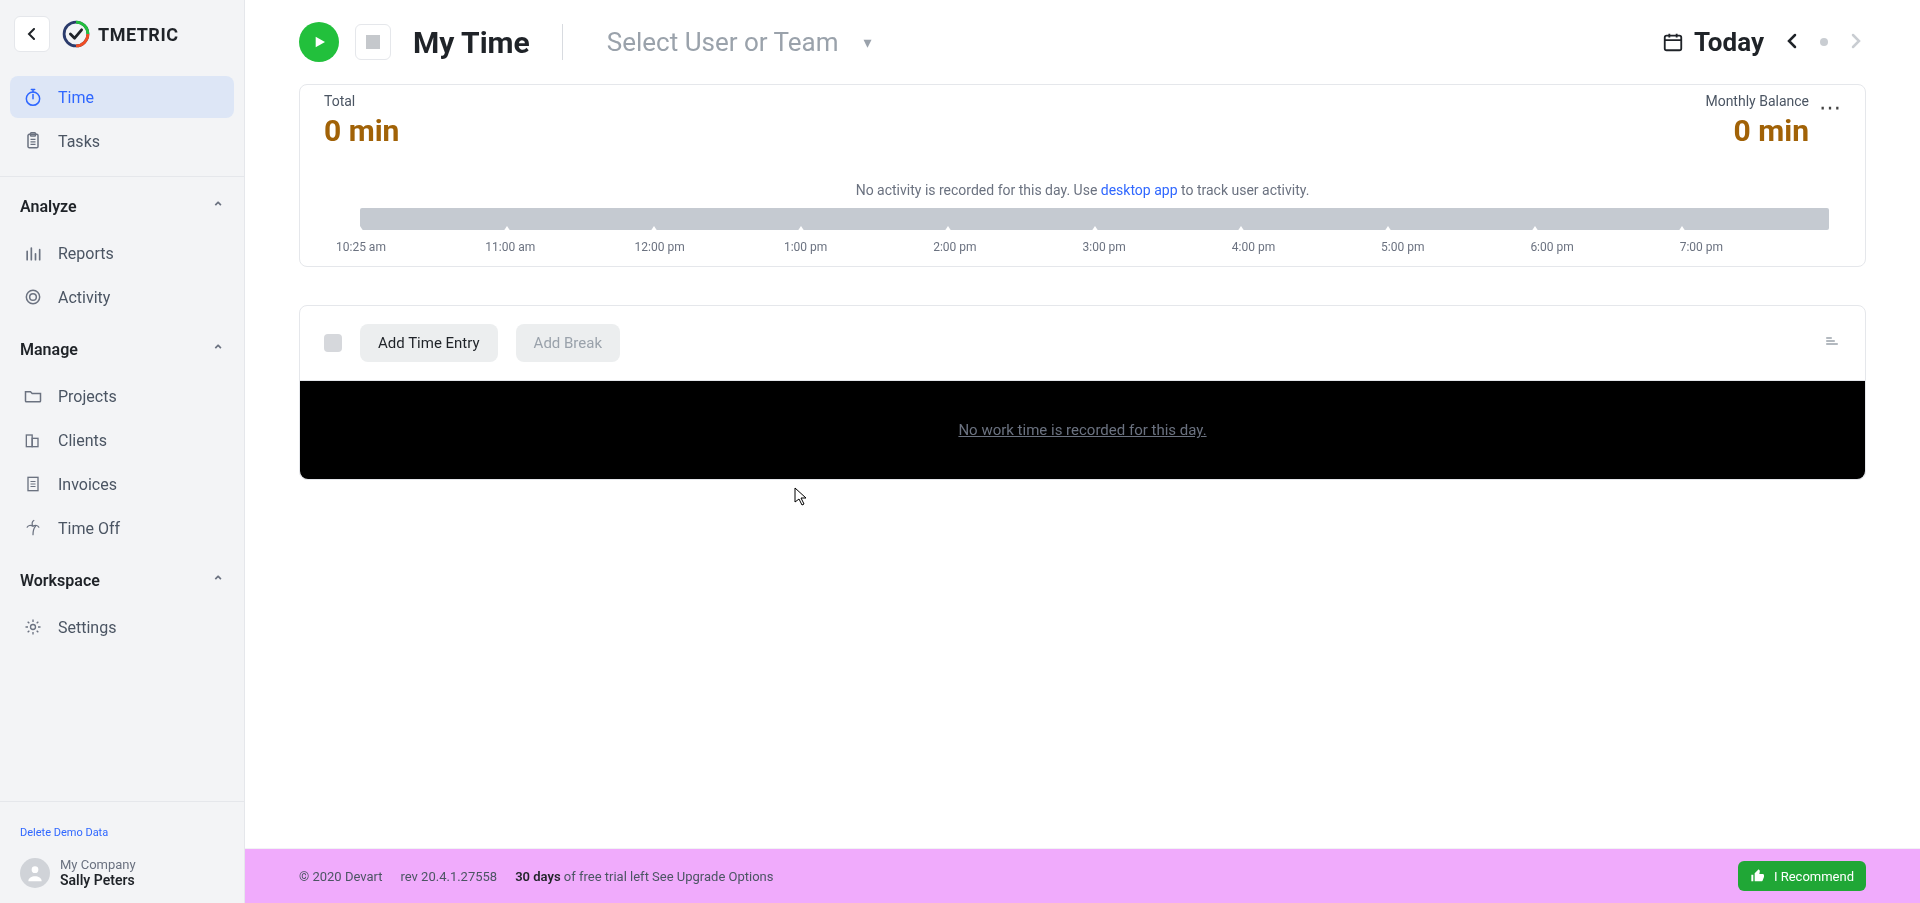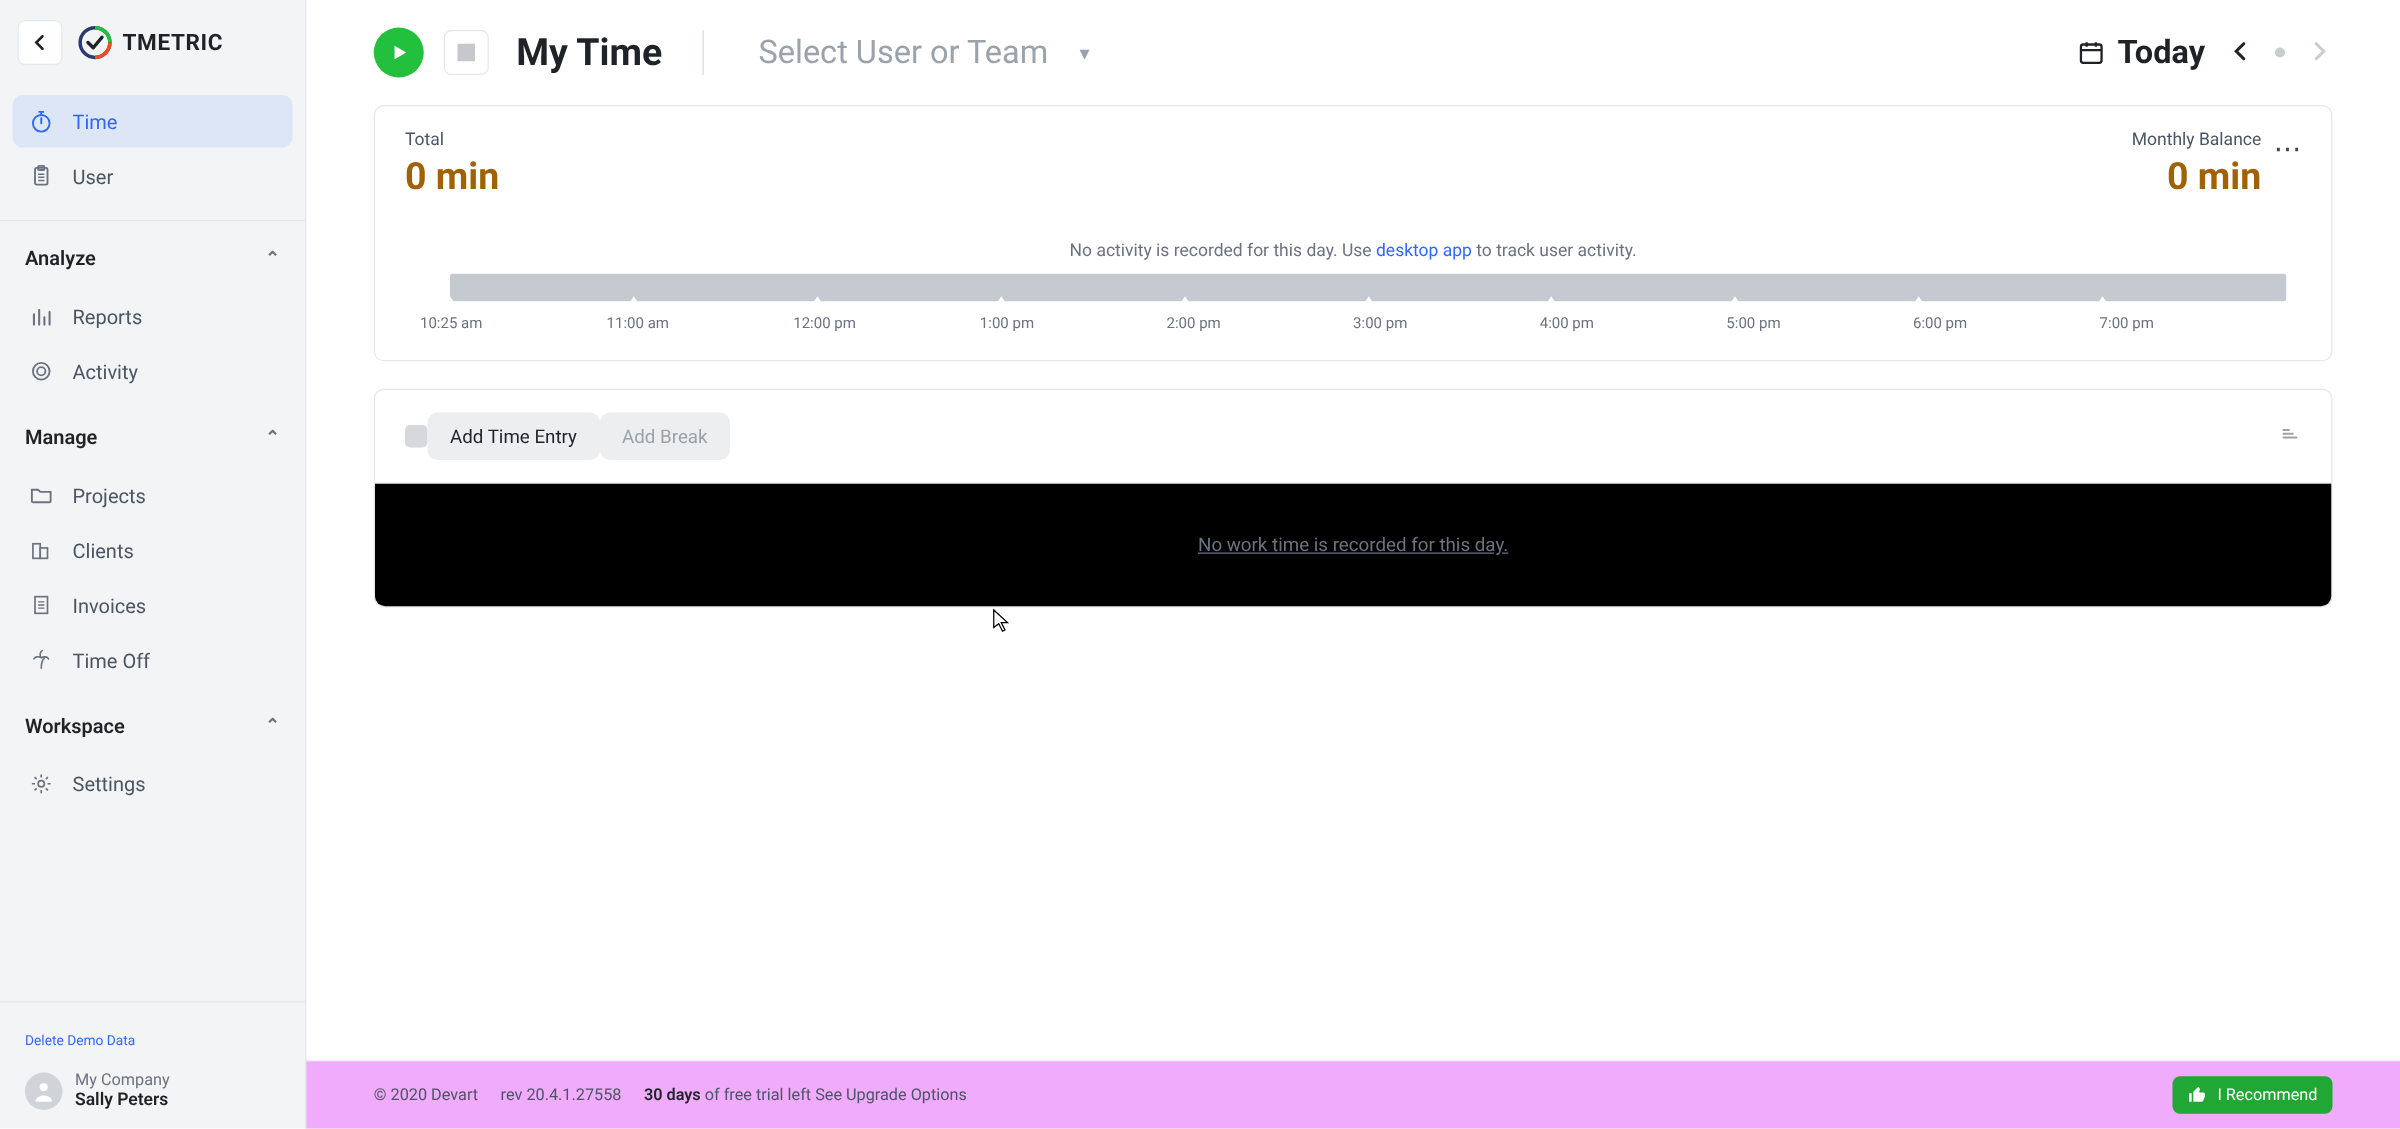--- a/index.html
+++ b/index.html
@@ -42,40 +42,40 @@
 .user-select .caret { font-size:16px; color:#9aa2ab; }
 
 .topbar-spacer { flex:1; }
 .date-nav { display:flex; align-items:center; gap:18px; }
 .today-label { font-size:26px; font-weight:700; color:#1f2328; display:flex; align-items:center; gap:10px; cursor:pointer; }
 .nav-arrow { color:#1f2328; font-size:20px; cursor:pointer; padding:4px; }
 .dot { width:8px; height:8px; border-radius:50%; background:#c9cdd2; }
 .nav-arrow.disabled { color:#c9cdd2; }
 
 
-.summary-card { margin: 0 54px 22px; border:1px solid #e5e7eb; border-radius:8px; padding: 19px 24px; }
+.summary-card { margin: 0 54px 38px; border:1px solid #e5e7eb; border-radius:8px; padding: 8px 24px; }
 .summary-top { display:flex; justify-content:space-between; align-items:flex-start; }
 .summary-block .lbl { font-size:14px; color:#4b5563; margin-bottom:4px; }
 .summary-block .val { font-size:30px; font-weight:700; color:#a16207; }
 .summary-right { display:flex; align-items:flex-start; gap:10px; }
 .dots-menu { font-size:22px; color:#444; cursor:pointer; margin-top:2px; }
 .no-activity { text-align:center; font-size:14px; color:#6b7280; margin:34px 0 10px; }
 .no-activity a { color:#2f67ff; text-decoration:none; cursor:pointer; }
 
 .timeline { position:relative; margin: 6px 12px 4px; }
 .timeline-bar { height:22px; background:#c5cad1; border-radius:2px; margin-left:24px; }
 .timeline-labels { display:flex; margin-top:10px; font-size:12px; color:#6b7280; }
 .timeline-labels span { width: 11.111%; text-align:left; }
 .tick-row { position:absolute; top:0; left:24px; right:0; height:22px; display:flex; }
 .tick-row .tick { width:11.111%; position:relative; }
 .tick-row .tick::after { content:''; position:absolute; left:0; top:18px; width:0; height:0; border-left:4px solid transparent; border-right:4px solid transparent; border-bottom:6px solid #fff; transform:translateX(-4px); }
 
 
 .entry-card { margin: 0 54px 22px; border:1px solid #e5e7eb; border-radius:8px; }
-.entry-header { display:flex; align-items:center; padding: 18px 24px; border-bottom:1px solid #e5e7eb; }
+.entry-header { display:flex; align-items:center; gap:18px; padding: 18px 24px; border-bottom:1px solid #e5e7eb; }
 .checkbox { width:18px; height:18px; border-radius:4px; background:#d6d8dc; cursor:pointer; }
 .pill-btn { padding: 10px 18px; border-radius:8px; font-size:15px; cursor:pointer; }
 .pill-btn.primary-pill { background:#eceeef; color:#1f2328; }
 .pill-btn.muted-pill { background:#eceeef; color:#9aa2ab; }
 .entry-spacer { flex:1; }
 .sort-icon { color:#9aa2ab; cursor:pointer; }
 .empty-body { background:#000000; padding: 40px; text-align:center; color:#6b7280; font-size:15px; border-radius: 0 0 8px 8px; text-decoration: underline; }
 
 
 .footer { position:absolute; left:0; right:0; bottom:0; display:flex; align-items:center; padding: 12px 54px; border-top:1px solid #f1f2f4; font-size:13px; color:#4b5563; gap: 18px; background:#f0abfc; }
@@ -121,21 +121,21 @@
         <span>Time</span>
       </div>
       <div class="nav-item">
         <span class="icon">
           <svg width="20" height="20" viewBox="0 0 24 24">
               <rect x="6" y="4" width="12" height="16" rx="1.5" fill="none" stroke="#6b7280" stroke-width="1.8"></rect>
               <rect x="9" y="2" width="6" height="4" rx="1" fill="none" stroke="#6b7280" stroke-width="1.8"></rect>
               <path d="M9 10h6M9 13h6M9 16h6" stroke="#6b7280" stroke-width="1.5"></path>
             </svg>
         </span>
-        <span>User</span>
+        <span>Tasks</span>
       </div>
     </div>
 
     <div class="sidebar-divider"></div>
     <div class="section-header">
       <span>Analyze</span>
       <span class="chevron-up">⌃</span>
     </div>
     <div class="nav">
       <div class="nav-item">

